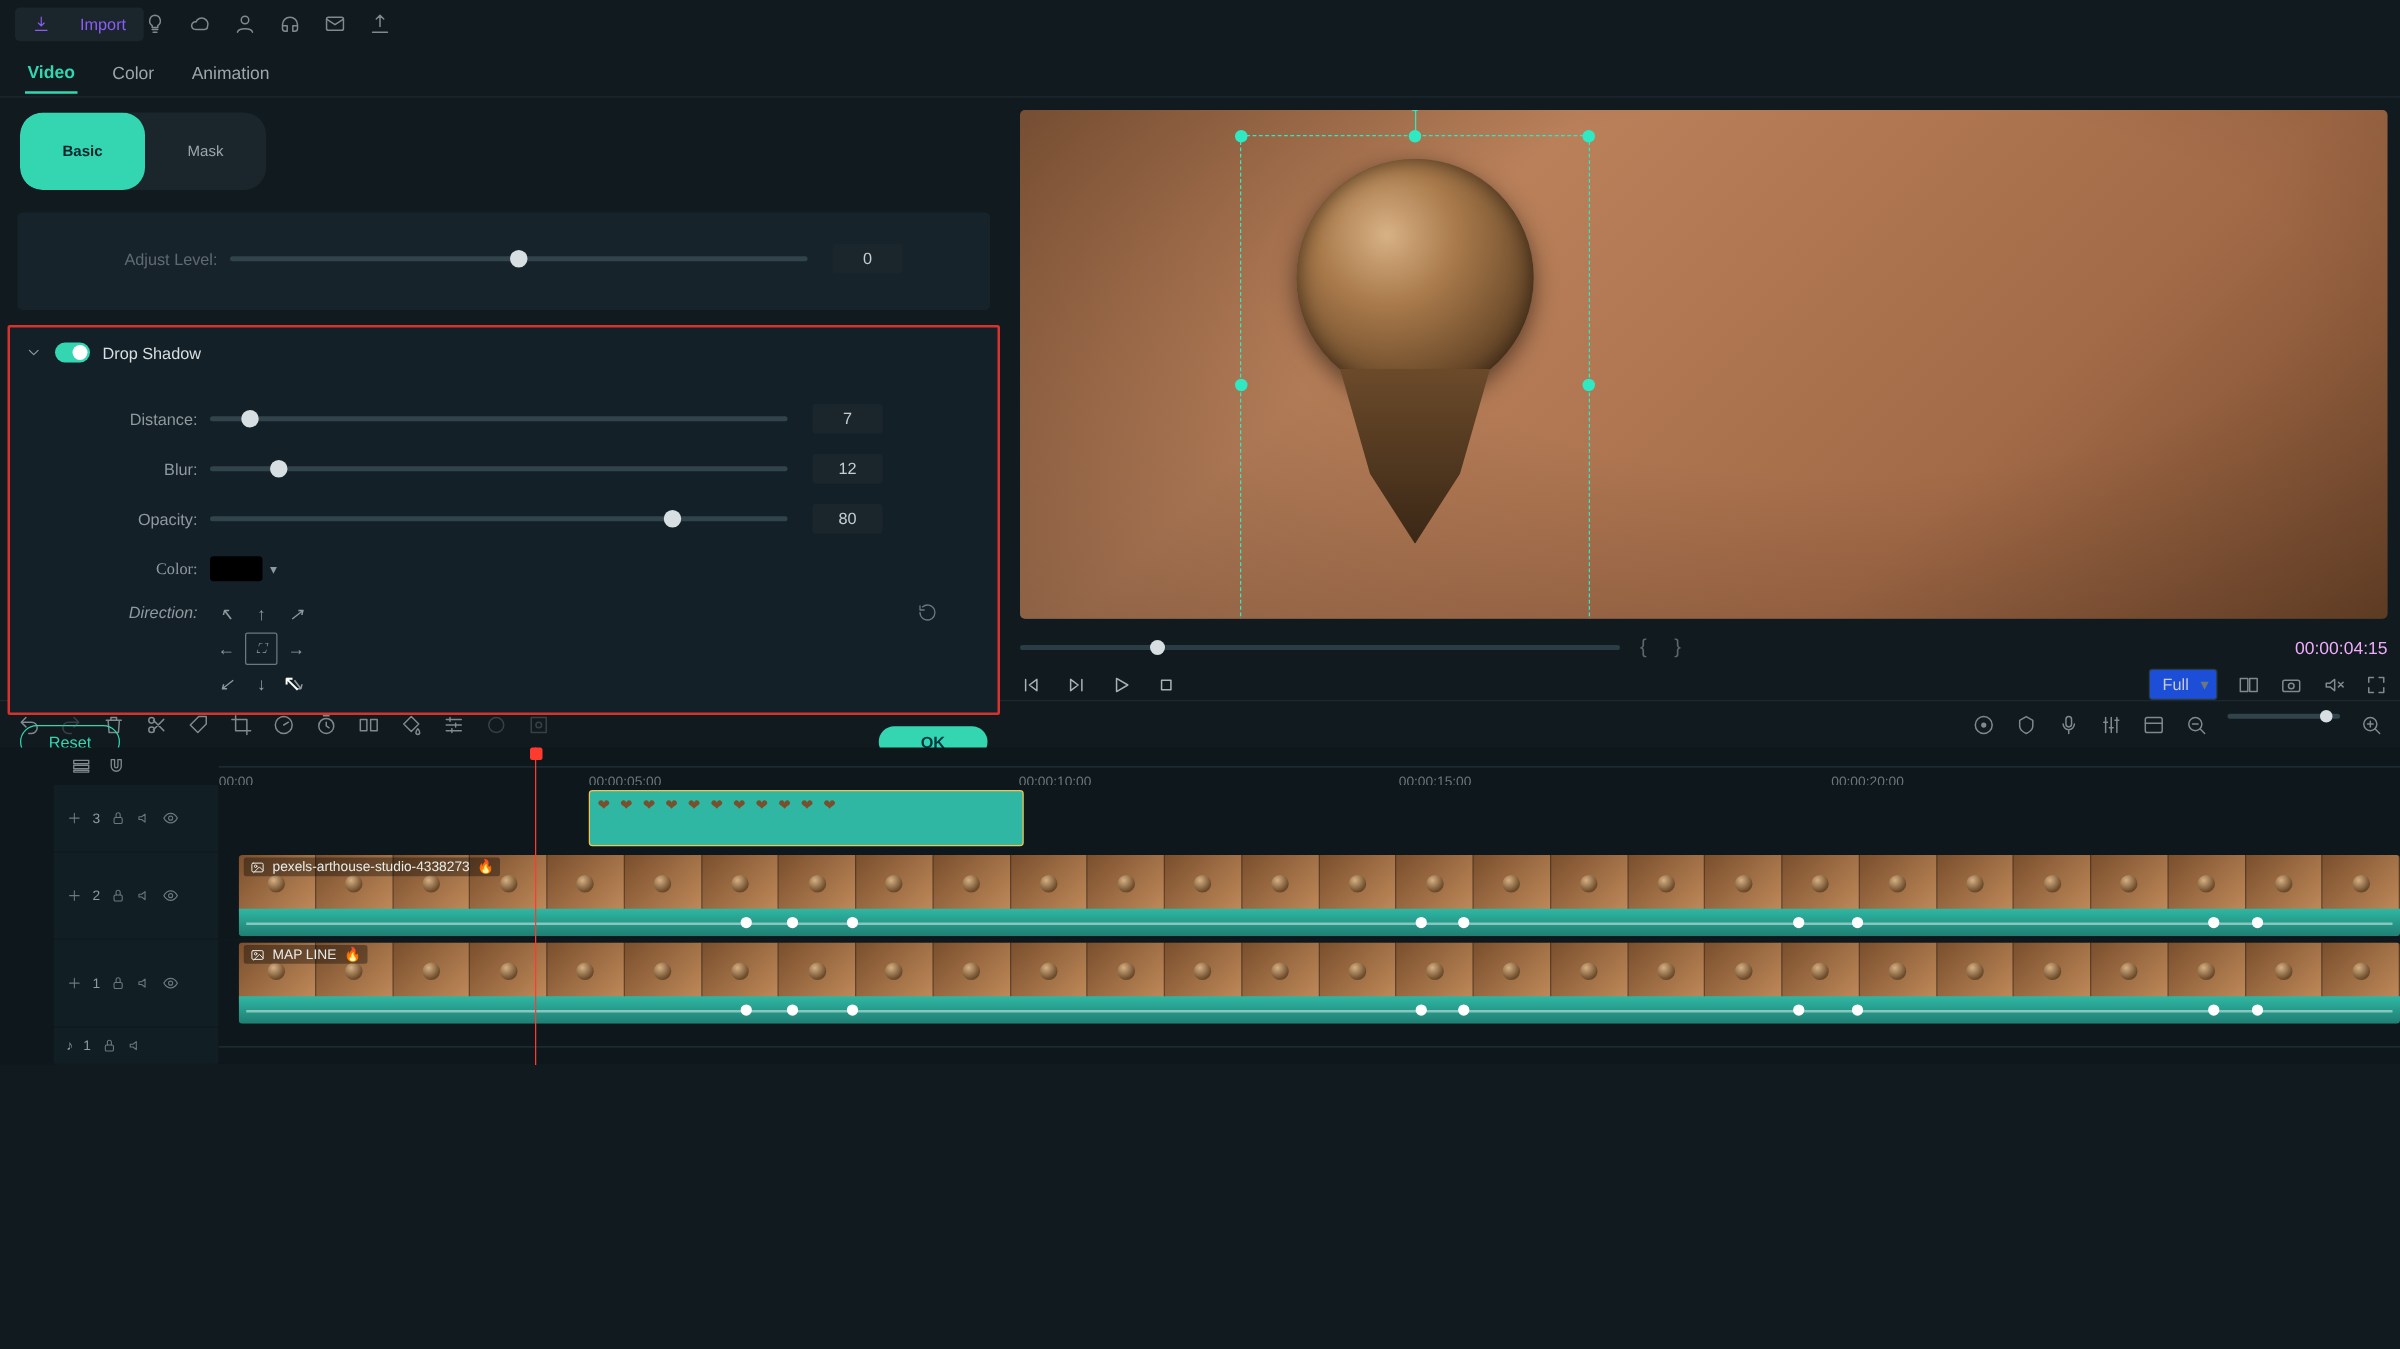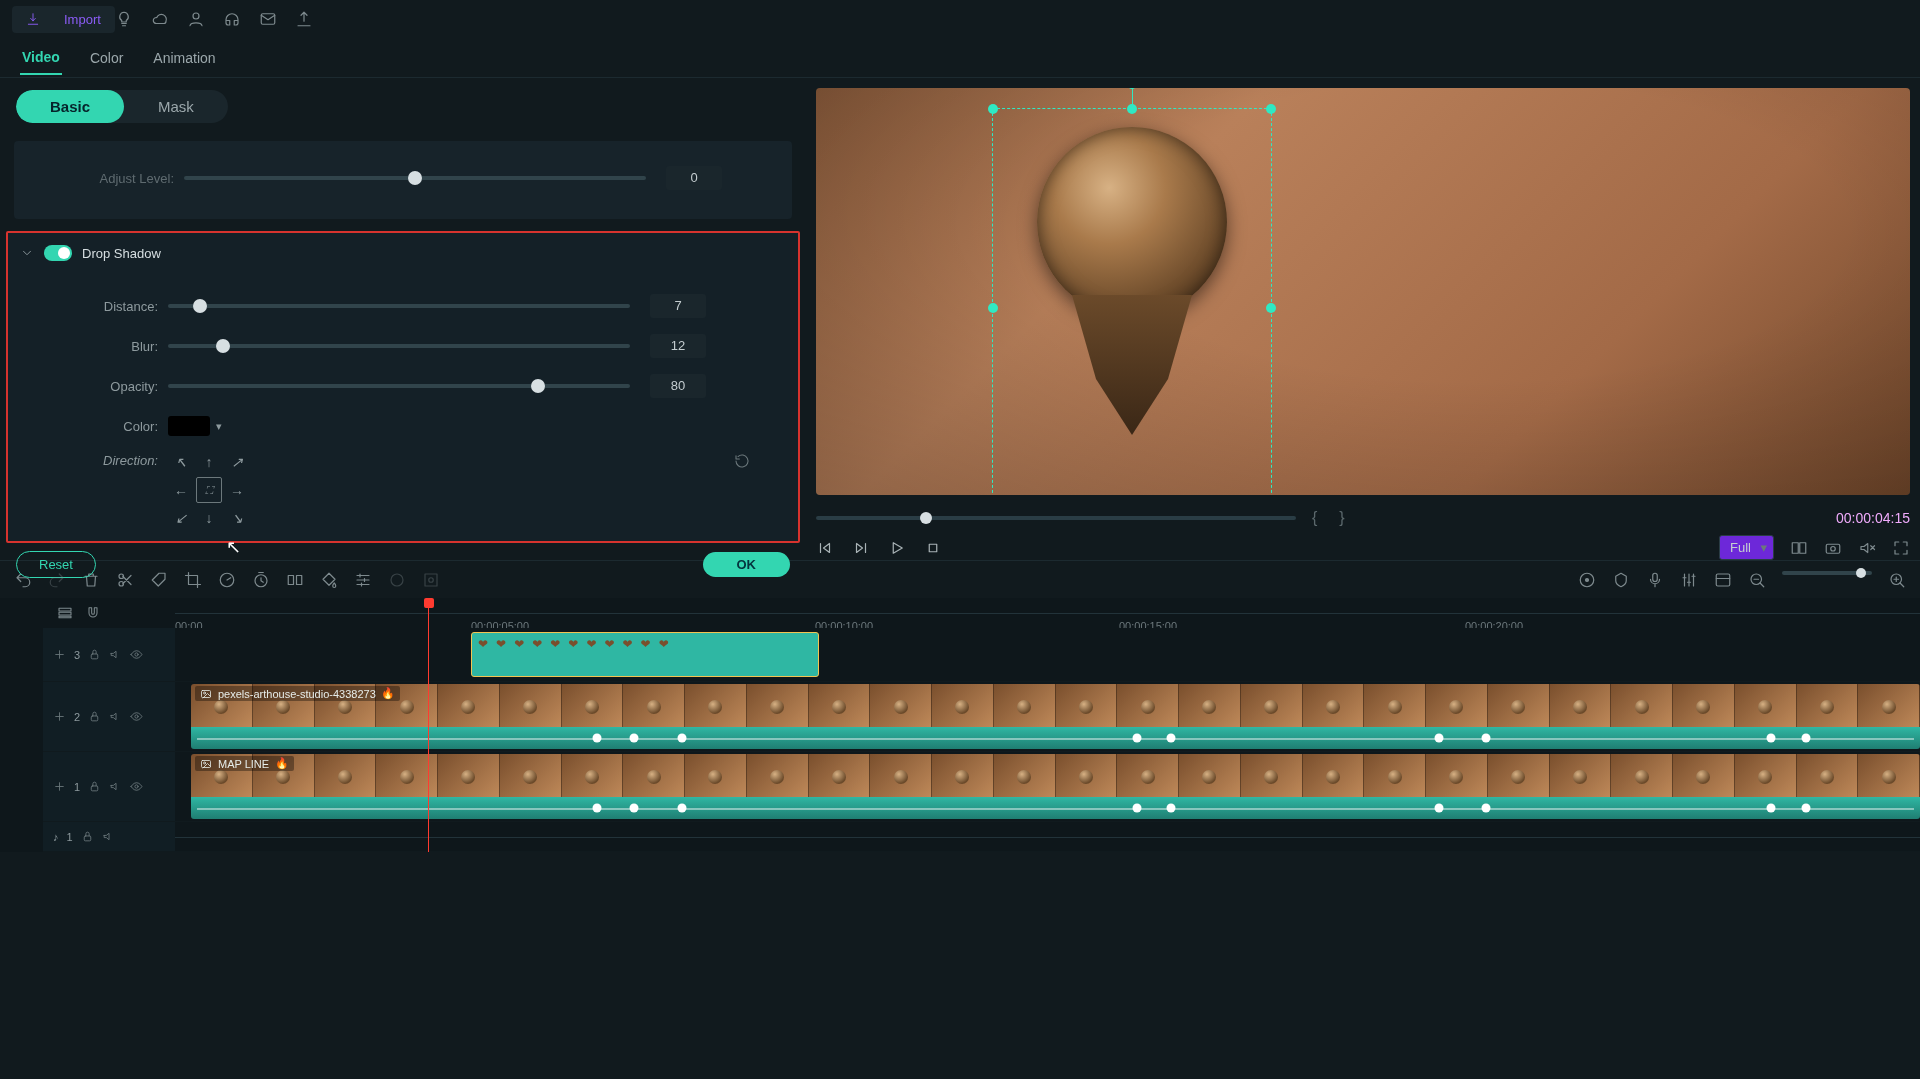--- a/index.html
+++ b/index.html
@@ -19,21 +19,21 @@
 .tab.active { color: #33d6b1; border-bottom: 2px solid #33d6b1; font-weight: 600; }
 
 
 .main-row { display: flex; height: 482px; }
 .left-panel { width: 806px; display: flex; flex-direction: column; padding: 12px 0 0 0; position: relative;}
 .right-panel { flex: 1; display: flex; flex-direction: column; padding: 10px 10px 0 10px; }
 
 
 .subtabs { display: flex; margin-left: 16px; }
 .subtabs-pill { display: flex; background: #1a262c; border-radius: 18px; overflow: hidden; }
-.subtab { padding: 8px 34px; font-size: 15px; cursor: pointer; color: #9ba7ab; }
+.subtab { padding: 24px 34px; font-size: 12px; cursor: pointer; color: #9ba7ab; }
 .subtab.active { background: #33d6b1; color: #06242b; font-weight: 600; border-radius: 18px; }
 
 
 .slider-row { display: flex; align-items: center; height: 34px; margin: 6px 0; }
 .slider-label { width: 148px; text-align: right; padding-right: 10px; color: #8e9a9e; font-size: 13px; }
 .slider-track { position: relative; flex: 0 0 462px; height: 4px; background: #31444b; border-radius: 2px; margin-right: 20px; }
 .slider-thumb { position: absolute; top: 50%; transform: translate(-50%, -50%); width: 14px; height: 14px; border-radius: 50%; background: #d7dfe2; }
 .slider-value { width: 56px; height: 24px; line-height: 24px; text-align: center; background: #1a262c; border-radius: 3px; color: #c4cdd0; font-size: 13px; }
 
 
@@ -44,21 +44,21 @@
 .dropshadow-wrap { margin: 12px 6px 0 6px; border: 2px solid #d7332e; border-radius: 2px; padding: 8px 12px 10px 12px; background: #142027; }
 .ds-header { display: flex; align-items: center; gap: 10px; padding: 4px 0 6px 0; }
 .chev { width: 14px; height: 14px; color: #8e9a9e; }
 .toggle { width: 28px; height: 16px; border-radius: 8px; background: #33d6b1; position: relative; }
 .toggle::after { content: ""; position: absolute; right: 2px; top: 2px; width: 12px; height: 12px; border-radius: 50%; background: #fff; }
 .ds-title { color: #d7dfe2; font-size: 13px; }
 .ds-body { padding-top: 16px; }
 
 
 .color-row { display: flex; align-items: center; height: 34px; margin: 6px 0; }
-.color-row .slider-label { width: 148px; }
+.color-row .slider-label { width: 148px; font-family: Liberation Serif, serif; }
 .swatch { width: 42px; height: 20px; background: #000; border-radius: 3px; margin-right: 6px; }
 .swatch-caret { color: #8e9a9e; font-size: 11px; }
 
 
 .dir-row { display: flex; align-items: flex-start; margin-top: 6px; font-style: italic; }
 .dir-row .slider-label { width: 148px; padding-top: 4px; }
 .dir-grid { display: grid; grid-template-columns: repeat(3, 26px); grid-template-rows: repeat(3, 26px); gap: 2px; }
 .dir-cell { display: flex; align-items: center; justify-content: center; color: #8e9a9e; font-size: 14px; cursor: pointer; }
 .dir-cell.center { border: 1px solid #6c787c; border-radius: 2px; font-size: 11px;}
 .reset-circle { margin-left: auto; margin-right: 36px; margin-top: 4px; color: #6c787c; }
@@ -91,21 +91,21 @@
 .scrub-track { flex: 0 0 480px; height:4px; background:#2a3d45; border-radius:2px; position:relative;}
 .scrub-thumb { position:absolute; left:23%; top:50%; transform:translate(-50%,-50%); width:12px; height:12px; border-radius:50%; background:#d7dfe2;}
 .bracket { color:#5b686c; font-size:16px; padding:0 6px;}
 .timecode { margin-left:auto; color:#f0abfc; font-size:14px;}
 
 
 .playrow { display:flex; align-items:center; gap:14px; margin-top:8px; }
 .play-icons { display:flex; gap:18px; }
 .play-icons .pi { width:18px; height:18px; color:#a9b3b6; display:flex; align-items:center; justify-content:center;}
 .play-right { margin-left:auto; display:flex; align-items:center; gap:16px;}
-.quality-sel { background:#6d28d9; border:1px solid #2a3d45; border-radius:3px; padding:4px 22px 4px 10px; color:#c4cdd0; position:relative; font-size:13px;}
+.quality-sel { background:#1d4ed8; border:1px solid #2a3d45; border-radius:3px; padding:4px 22px 4px 10px; color:#c4cdd0; position:relative; font-size:13px;}
 .quality-sel::after{content:"▾"; position:absolute; right:6px; color:#6c787c;}
 .pr-icon { width:18px; height:18px; color:#7e8a8e;}
 
 
 .tl-toolbar { height:38px; border-top:1px solid #1c2a30; display:flex; align-items:center; padding:0 14px; gap:16px; }
 .tl-toolbar .grp { display:flex; gap:16px; }
 .tl-icon { width:18px; height:18px; color:#7e8a8e; }
 .tl-icon.dim { opacity:.35; }
 .tl-toolbar .spacer { flex:1; }
 .zoom-slider { width:90px; height:4px; background:#31444b; border-radius:2px; position:relative;}

